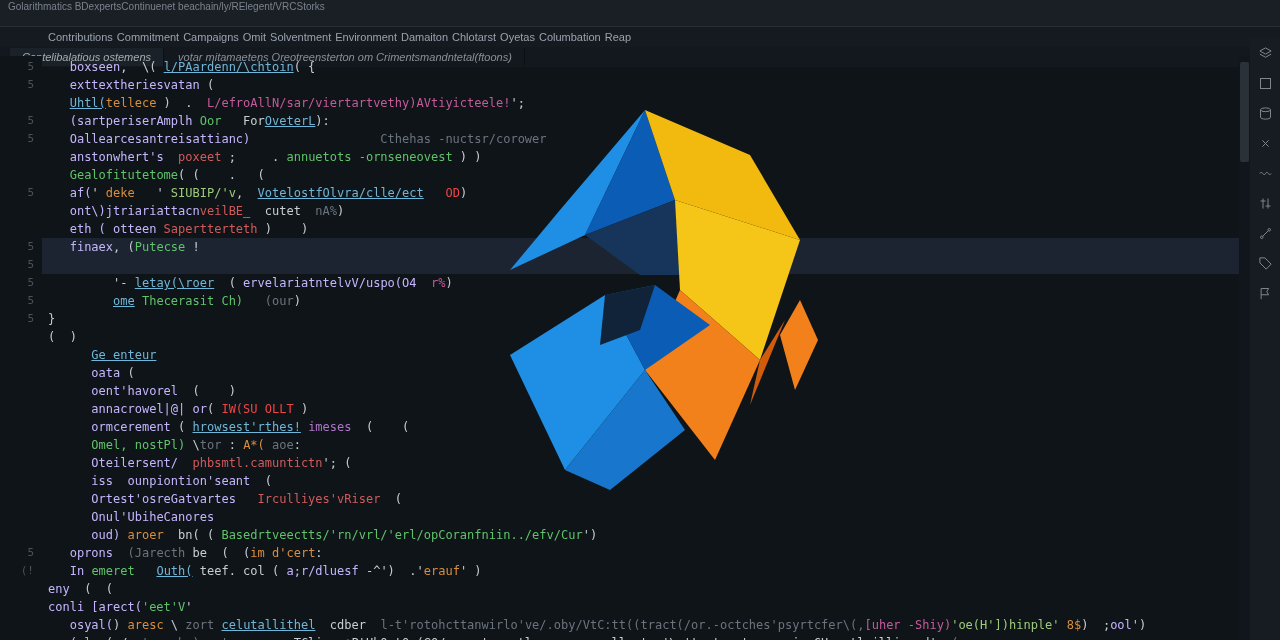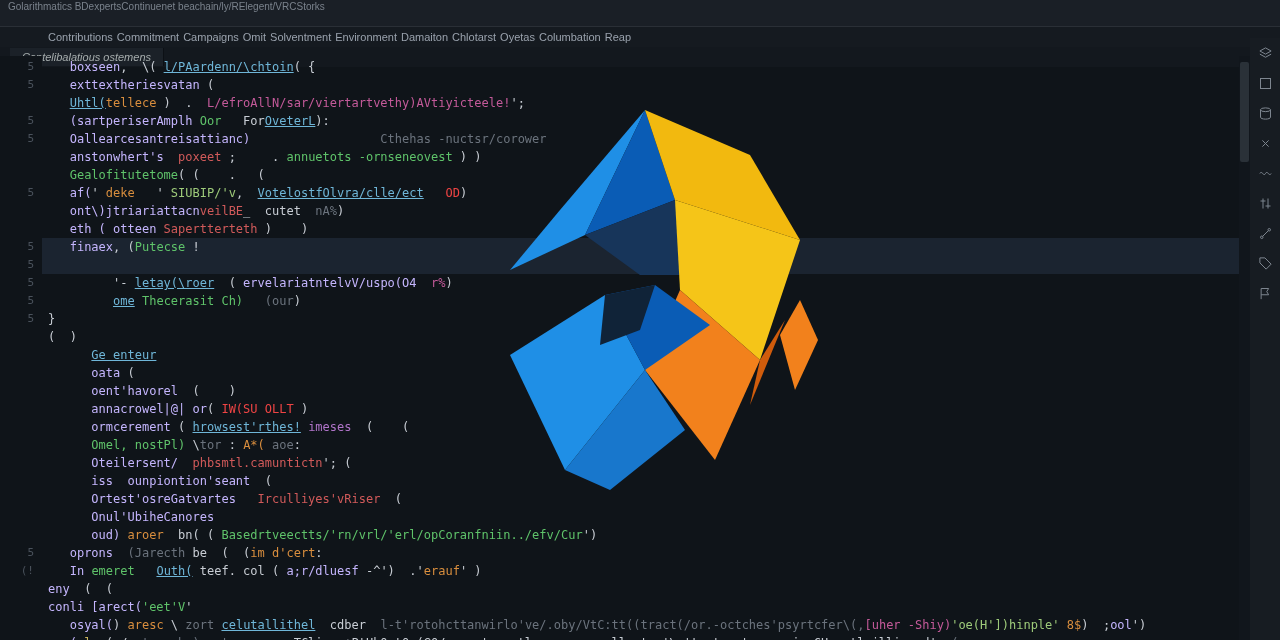--- a/index.html
+++ b/index.html
@@ -164,20 +164,21 @@
     <span>Environment</span>
     <span>Damaiton</span>
     <span>Chlotarst</span>
     <span>Oyetas</span>
     <span>Columbation</span>
     <span>Reap</span>
   </div>
 
 <div class="tab-bar">
   <div class="tab">Cantelibalatious  ostemens</div>
+  <div class="tab alt">votar   mitamaetens   Oreotreensterton om   Crimentsmandntetal(ftoons)</div>
 </div>
 
 <div class="editor-wrap">
   <div class="gutter" id="gutter">
       <div>5</div>
       <div>5</div>
       <div></div>
       <div>5</div>
       <div>5</div>
       <div></div>

